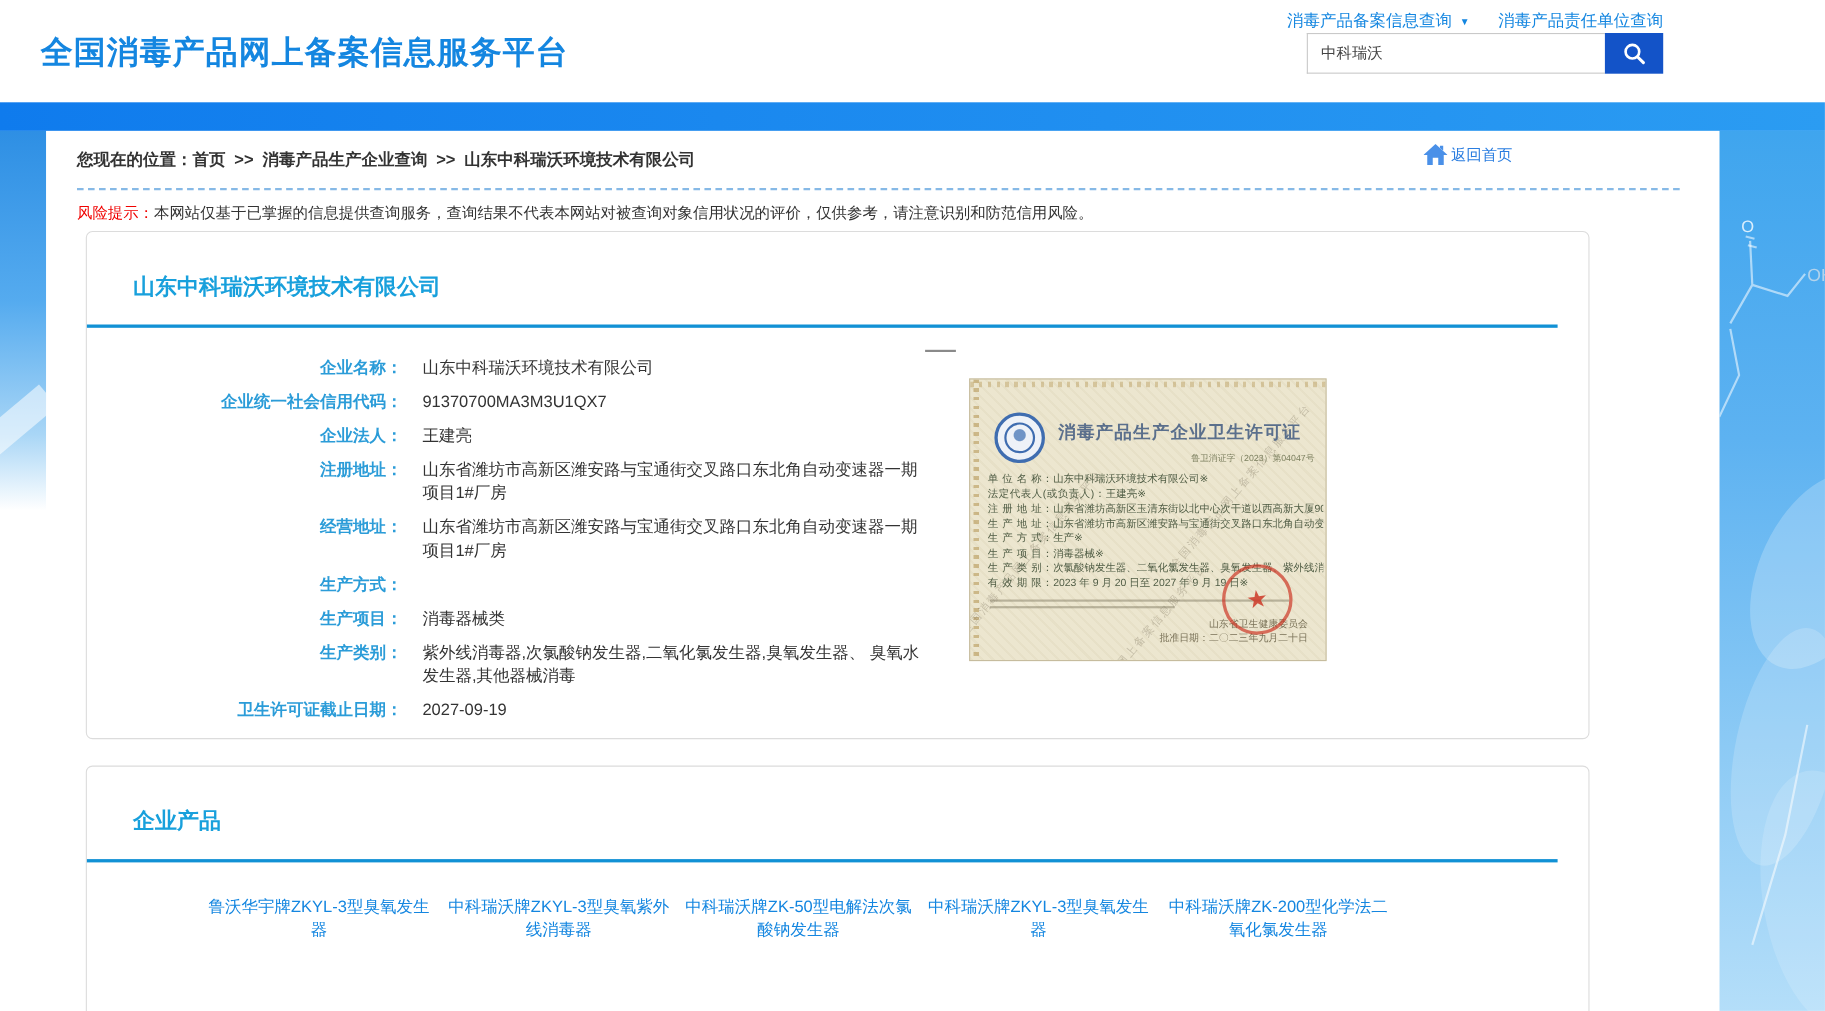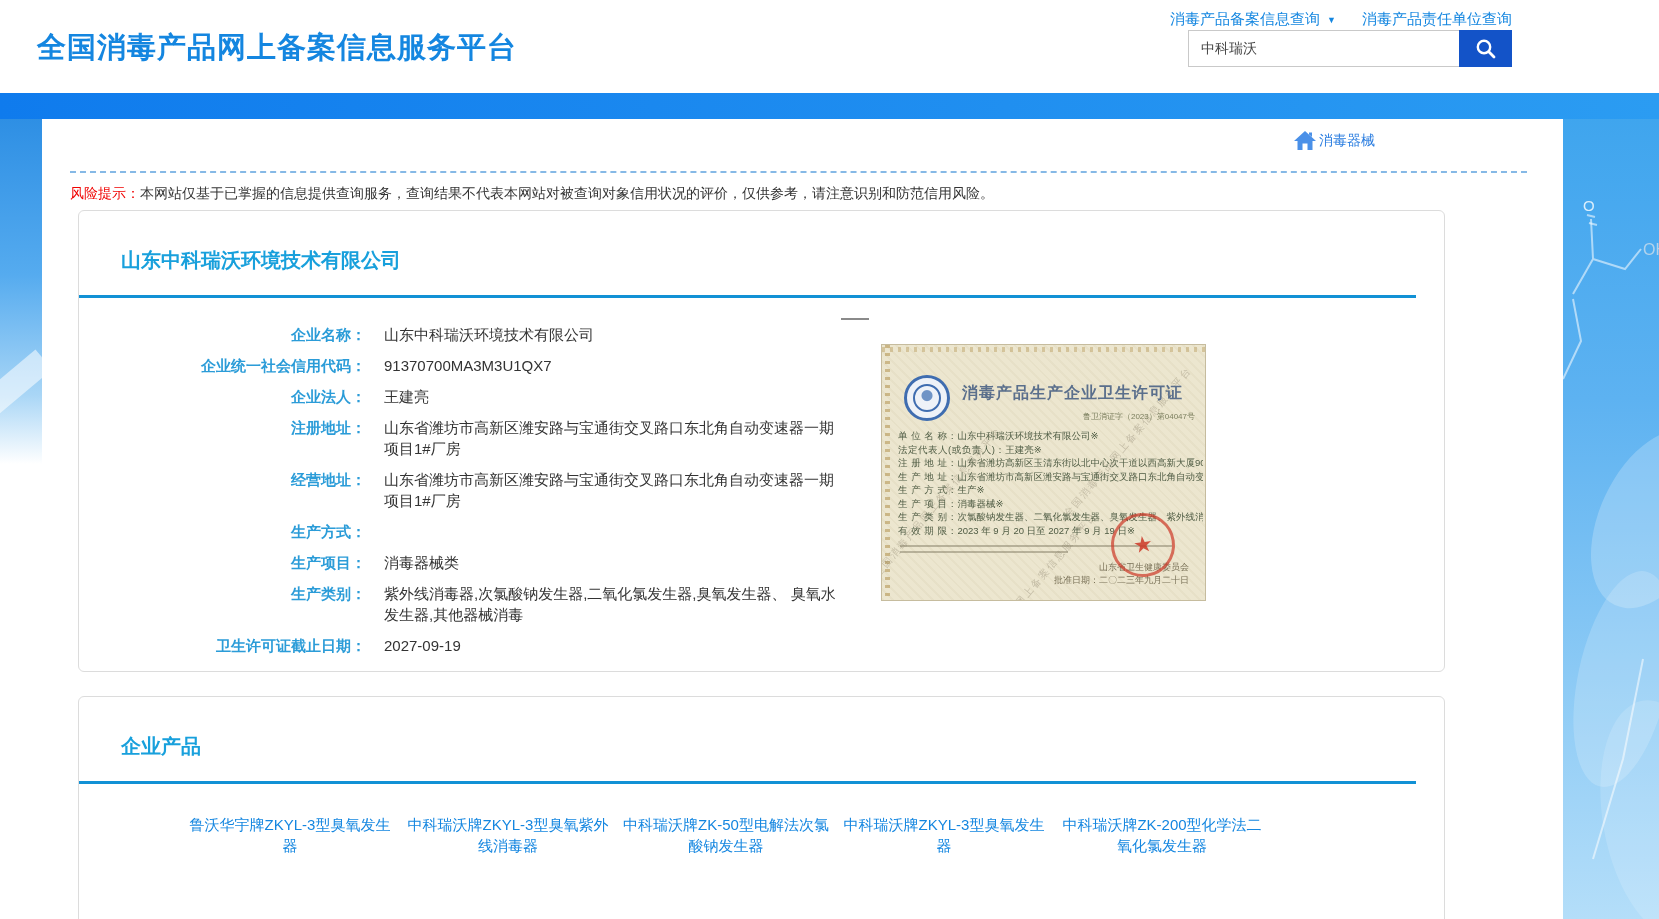--- a/index.html
+++ b/index.html
@@ -141,27 +141,30 @@
       <text x="20" y="92" font-size="15" fill="rgba(255,255,255,0.8)">O</text>
       <text x="80" y="136" font-size="16" fill="rgba(190,215,235,0.9)">OH</text>
       <ellipse cx="92" cy="400" rx="55" ry="95" fill="rgba(255,255,255,0.22)" transform="rotate(25 92 400)"></ellipse>
       <ellipse cx="60" cy="560" rx="45" ry="110" fill="rgba(255,255,255,0.18)" transform="rotate(12 60 560)"></ellipse>
       <ellipse cx="100" cy="700" rx="60" ry="120" fill="rgba(255,255,255,0.15)" transform="rotate(-10 100 700)"></ellipse>
     </svg>
   </div>
 
   <div class="main">
 
+    <div class="breadcrumb">
+      <span>您现在的位置：</span><a>首页</a><span class="bc-sep">&gt;&gt;</span><a>消毒产品生产企业查询</a><span class="bc-sep">&gt;&gt;</span><span>山东中科瑞沃环境技术有限公司</span>
+    </div>
 
     <a class="return-home">
       <svg width="22" height="19" viewBox="0 0 22 19">
         <path d="M11 0 L22 10 L18.5 10 L18.5 19 L13.5 19 L13.5 12.5 L8.5 12.5 L8.5 19 L3.5 19 L3.5 10 L0 10 Z" fill="#4a90e8"></path>
         <path d="M15 1.5 L18 1.5 L18 6 L15 3.5 Z" fill="#4a90e8"></path>
       </svg>
-      <span>消毒器械</span>
+      <span>返回首页</span>
     </a>
 
     <div class="dashed-sep"></div>
 
     <div class="risk">
       <b>风险提示：</b><span>本网站仅基于已掌握的信息提供查询服务，查询结果不代表本网站对被查询对象信用状况的评价，仅供参考，请注意识别和防范信用风险。</span>
     </div>
 
     <div class="card card1" style="position:absolute;">
       <div class="card-title">山东中科瑞沃环境技术有限公司</div>

